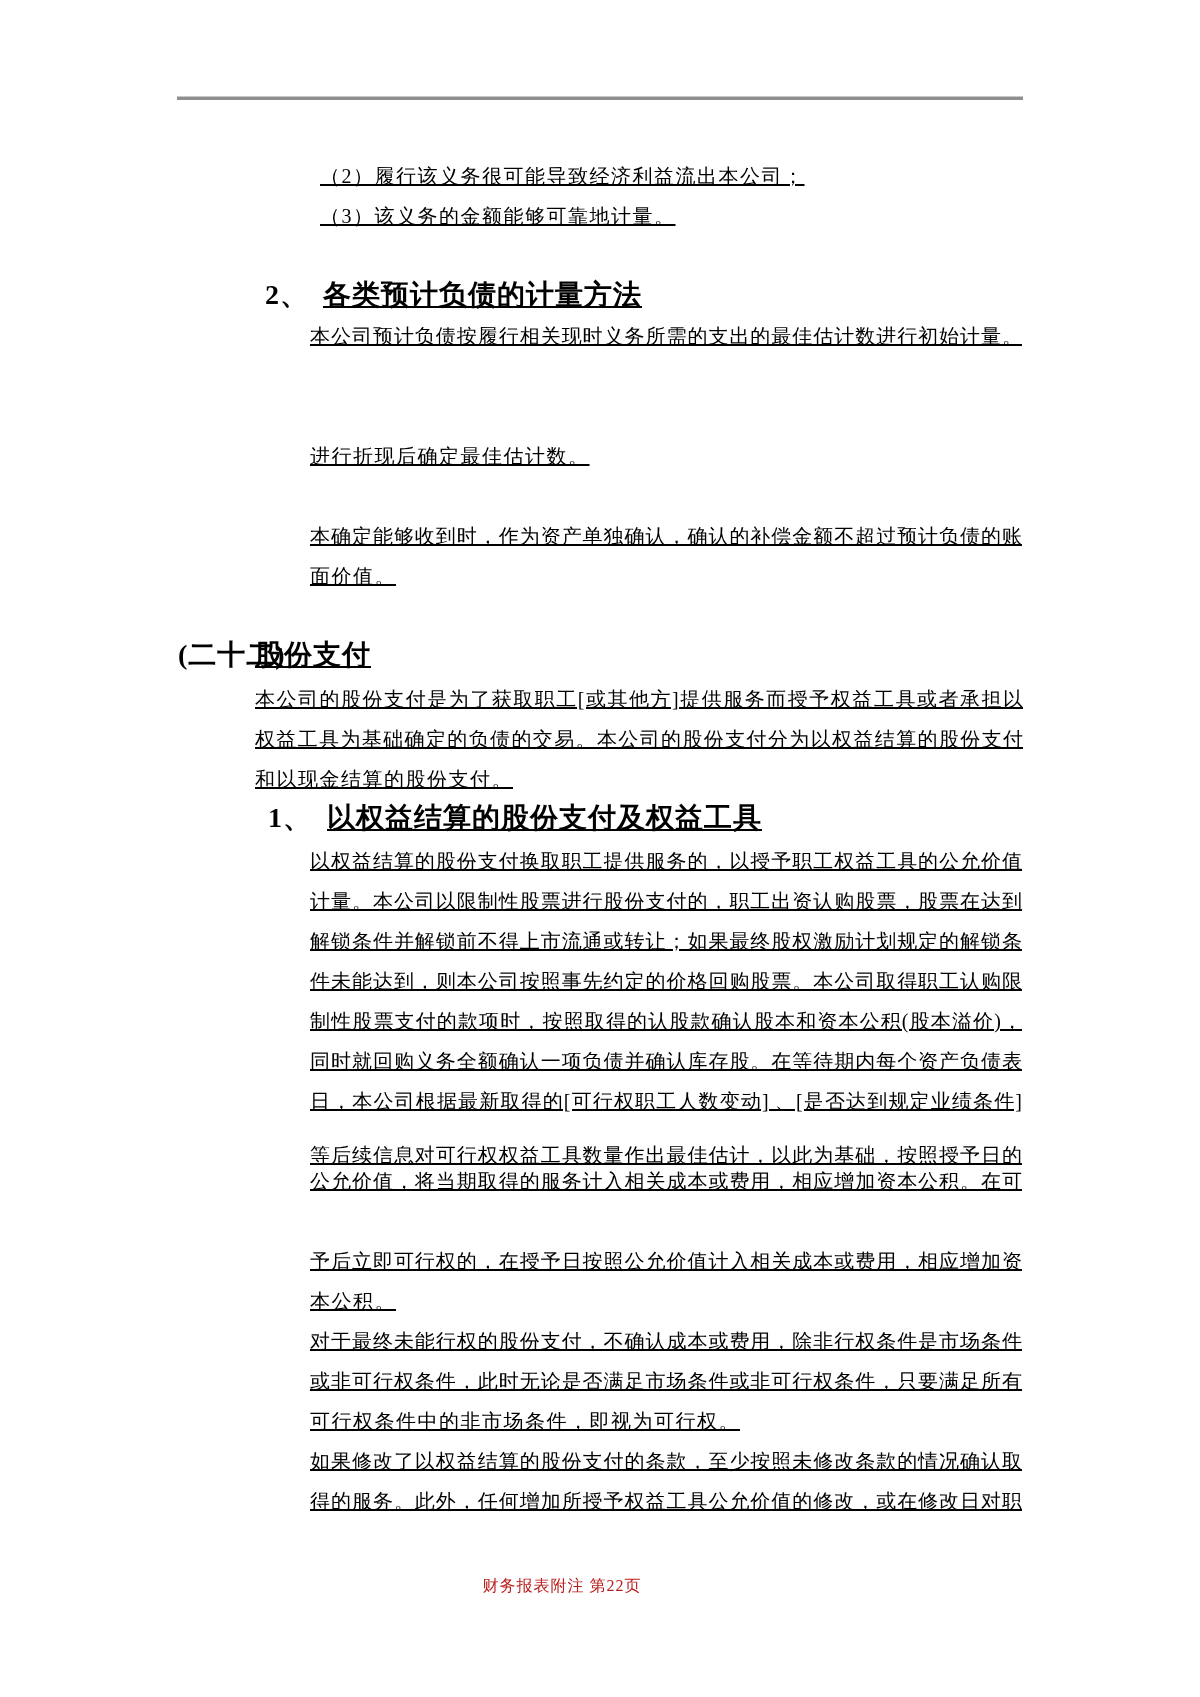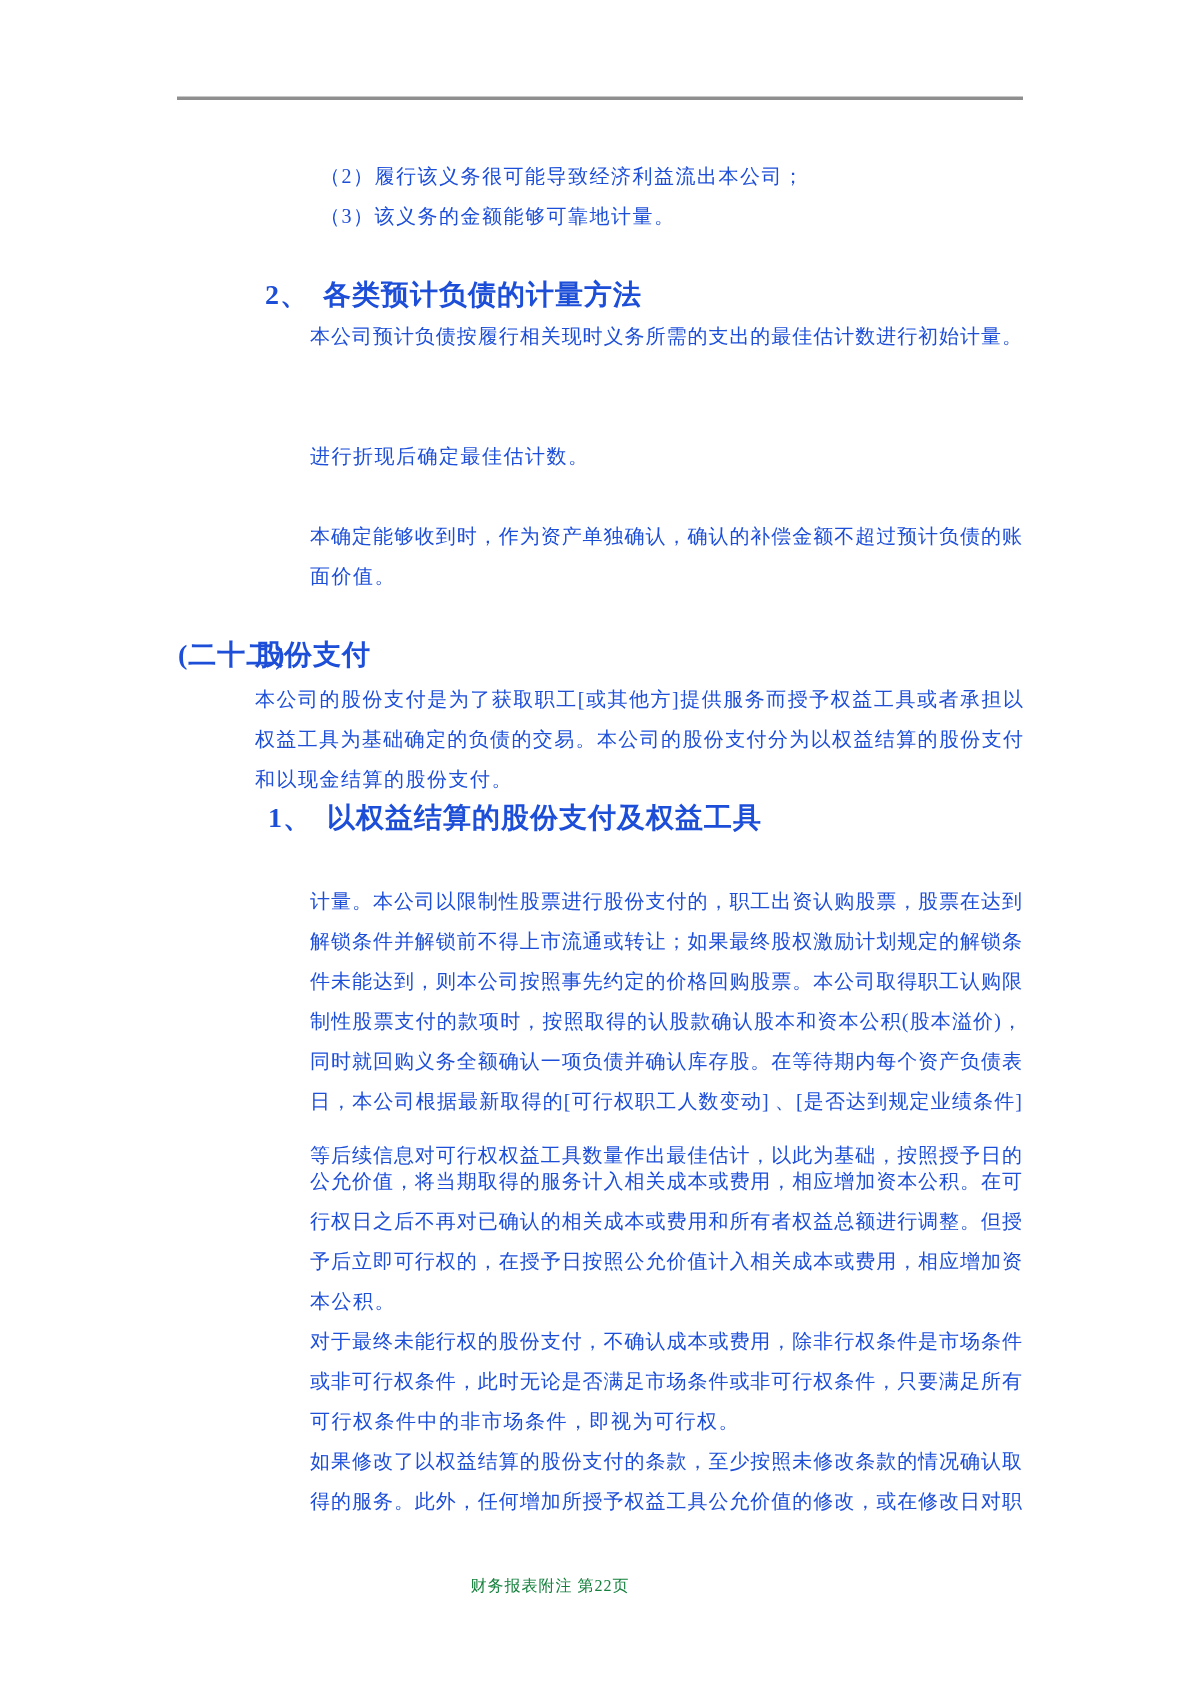--- a/index.html
+++ b/index.html
@@ -16,37 +16,38 @@
     position:absolute;
     left:177px; top:96px;
     width:846px; height:3px;
     background:#8f8f8f;
     border-top:1px solid #c8c8c8;
   }
   .ln {
     position:absolute;
     font-size:20px;
     line-height:27px;
-    color:#1d4ed8;
+    color:#000000;
+    text-decoration:underline;
   }
   
   .j { text-align:justify; text-align-last:justify; white-space:normal; }
   .w2 { left:310px; width:712px; }   
   .w1 { left:255px; width:768px; }   
   .short { white-space:nowrap; letter-spacing:1.5px; }
   .hd { font-weight:bold; font-size:28px; white-space:nowrap; letter-spacing:1px; }
   .hd .num { display:inline-block; font-weight:bold; }
   .footer {
     position:absolute;
-    top:1576px; left:550px;
+    top:1576px; left:562px;
     transform:translateX(-50%);
     font-size:16px;
     letter-spacing:1px;
     white-space:nowrap;
-    color:#15803d;
+    color:#b91c1c;
   }
 </style>
 </head>
 <body>
 
 <div class="page">
 
   <div class="rule"></div>
 
   <div class="ln short" style="left:320px; top:163px;">（2）履行该义务很可能导致经济利益流出本公司；</div>
@@ -61,29 +62,29 @@
   <div class="ln short" style="left:310px; top:563px;">面价值。</div>
 
   <div class="ln hd" style="left:178px; top:641px;"><span class="num" style="width:77px;">(二十二)</span><span>股份支付</span></div>
 
   <div class="ln j w1" style="top:686px;">本公司的股份支付是为了获取职工[或其他方]提供服务而授予权益工具或者承担以</div>
   <div class="ln j w1" style="top:726px;">权益工具为基础确定的负债的交易。本公司的股份支付分为以权益结算的股份支付</div>
   <div class="ln short" style="left:255px; top:766px;">和以现金结算的股份支付。</div>
 
   <div class="ln hd" style="left:268px; top:804px;"><span class="num" style="width:59px;">1、</span><span>以权益结算的股份支付及权益工具</span></div>
 
+  <div class="ln j w2" style="top:848px;">以权益结算的股份支付换取职工提供服务的，以授予职工权益工具的公允价值</div>
   <div class="ln j w2" style="top:888px;">计量。本公司以限制性股票进行股份支付的，职工出资认购股票，股票在达到</div>
   <div class="ln j w2" style="top:928px;">解锁条件并解锁前不得上市流通或转让；如果最终股权激励计划规定的解锁条</div>
   <div class="ln j w2" style="top:968px;">件未能达到，则本公司按照事先约定的价格回购股票。本公司取得职工认购限</div>
   <div class="ln j w2" style="top:1008px;">制性股票支付的款项时，按照取得的认股款确认股本和资本公积(股本溢价)，</div>
   <div class="ln j w2" style="top:1048px;">同时就回购义务全额确认一项负债并确认库存股。在等待期内每个资产负债表</div>
   <div class="ln j w2" style="top:1088px;">日，本公司根据最新取得的[可行权职工人数变动] 、[是否达到规定业绩条件]</div>
   <div class="ln j w2" style="top:1142px;">等后续信息对可行权权益工具数量作出最佳估计，以此为基础，按照授予日的</div>
   <div class="ln j w2" style="top:1168px;">公允价值，将当期取得的服务计入相关成本或费用，相应增加资本公积。在可</div>
-  <div class="ln j w2" style="top:1208px;">行权日之后不再对已确认的相关成本或费用和所有者权益总额进行调整。但授</div>
   <div class="ln j w2" style="top:1248px;">予后立即可行权的，在授予日按照公允价值计入相关成本或费用，相应增加资</div>
   <div class="ln short" style="left:310px; top:1288px;">本公积。</div>
 
   <div class="ln j w2" style="top:1328px;">对于最终未能行权的股份支付，不确认成本或费用，除非行权条件是市场条件</div>
   <div class="ln j w2" style="top:1368px;">或非可行权条件，此时无论是否满足市场条件或非可行权条件，只要满足所有</div>
   <div class="ln short" style="left:310px; top:1408px;">可行权条件中的非市场条件，即视为可行权。</div>
 
   <div class="ln j w2" style="top:1448px;">如果修改了以权益结算的股份支付的条款，至少按照未修改条款的情况确认取</div>
   <div class="ln j w2" style="top:1488px;">得的服务。此外，任何增加所授予权益工具公允价值的修改，或在修改日对职</div>
 

